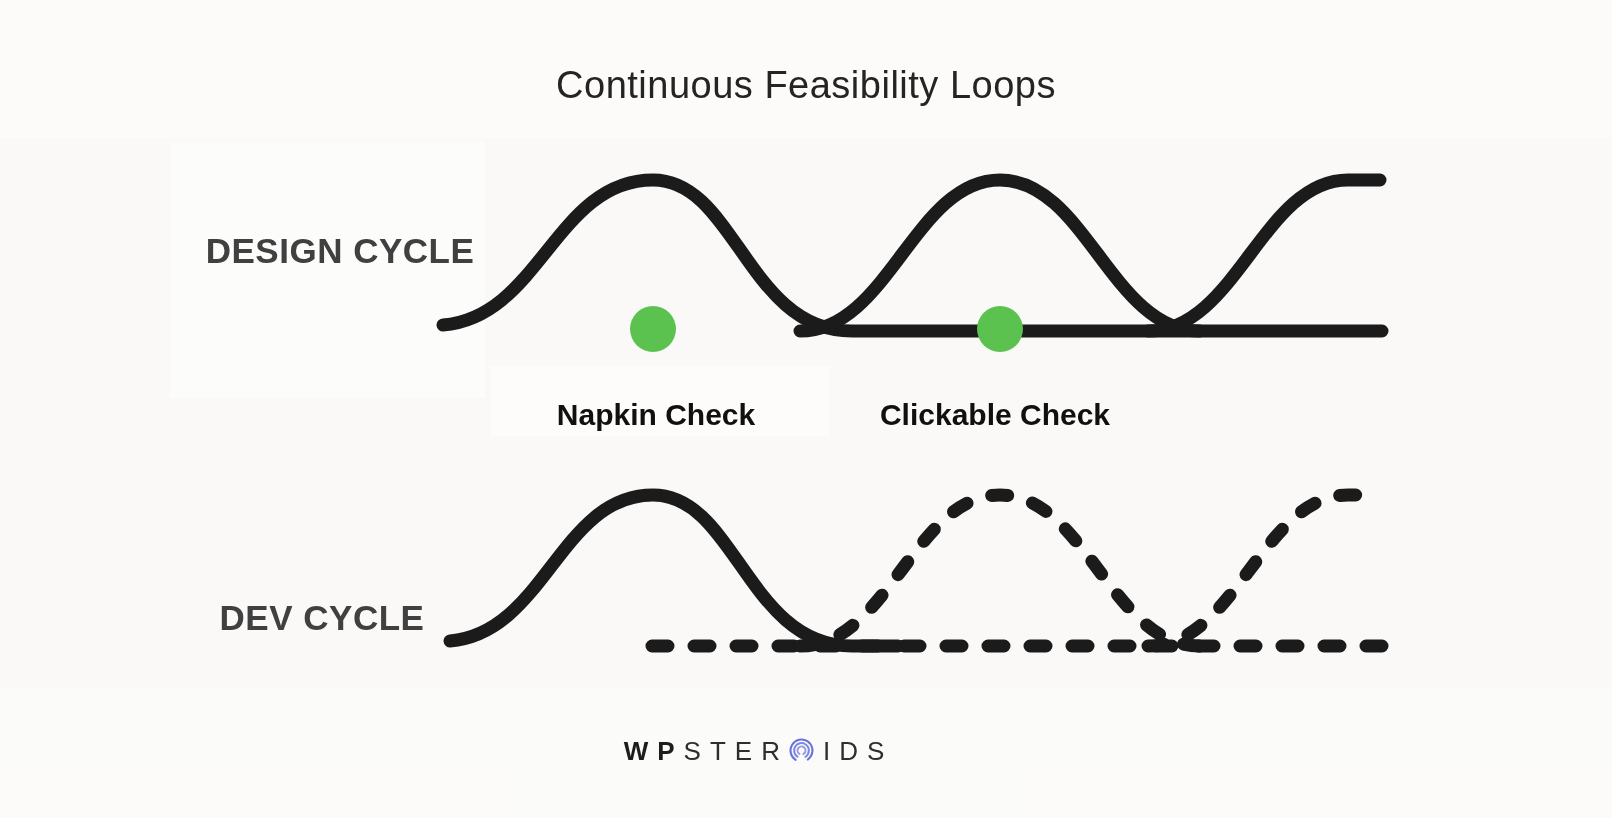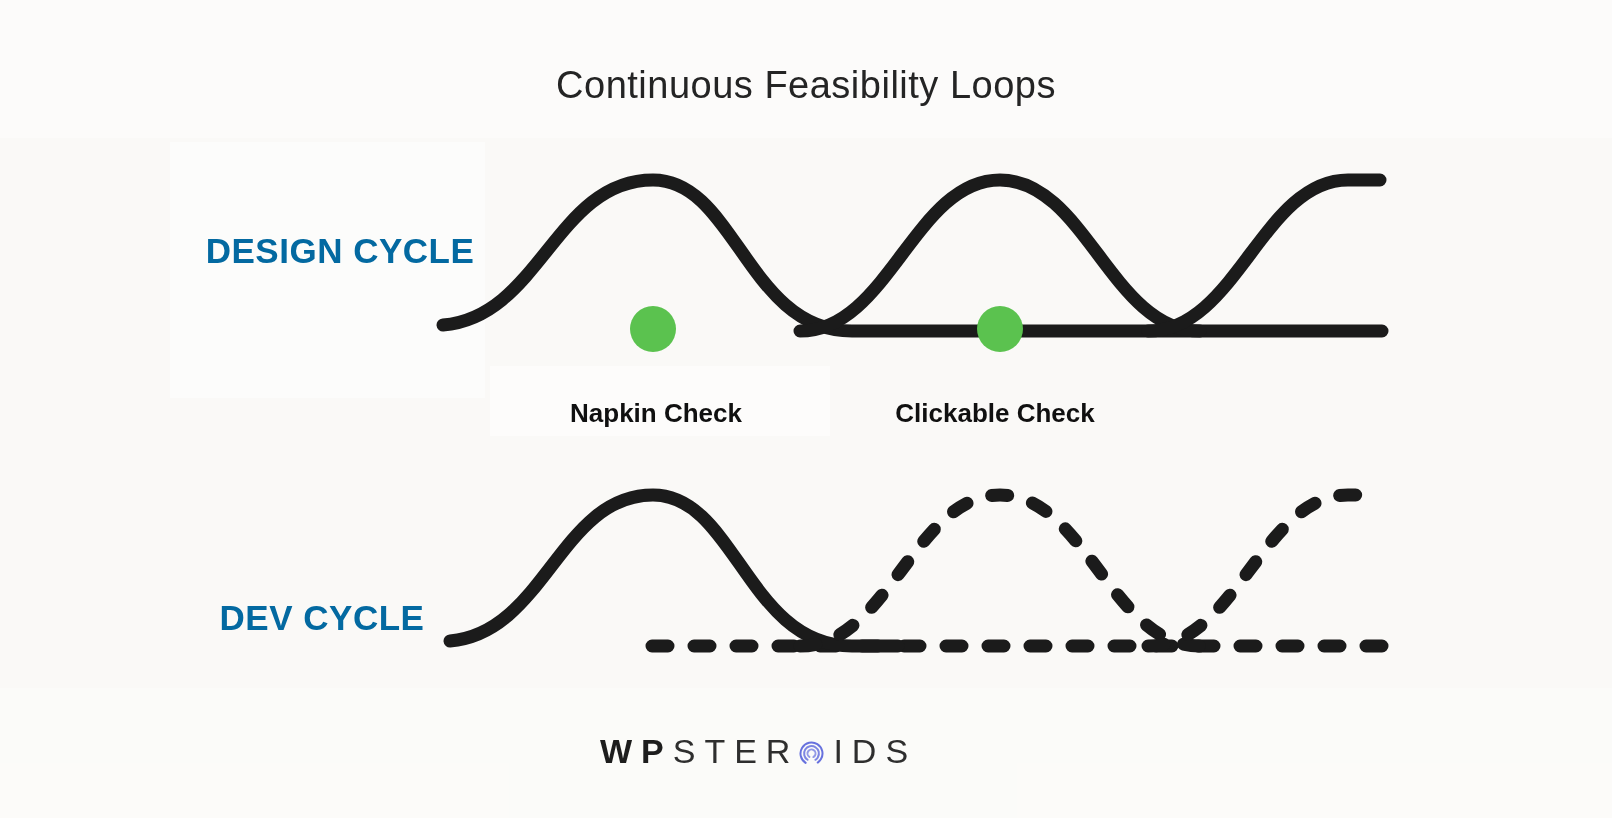--- a/index.html
+++ b/index.html
@@ -19,40 +19,40 @@
   .patch.p3{left:490px;top:366px;width:340px;height:70px;background:rgba(255,255,255,.5);}
   .patch.p4{left:0;top:688px;width:1612px;height:130px;background:rgba(255,255,255,.3);}
 
   .title{
     position:absolute;left:0;top:64px;width:1612px;
     text-align:center;
     font-size:38px;font-weight:400;letter-spacing:.5px;color:#242424;
   }
   .row-label{
     position:absolute;width:400px;text-align:center;
-    font-weight:700;font-size:35px;letter-spacing:.5px;color:#0369a1;
+    font-weight:700;font-size:35px;letter-spacing:.5px;color:#404040;
   }
   .row-label.design{left:140px;top:231px;}
   .row-label.dev{left:122px;top:598px;}
 
   .checkpoint{
     position:absolute;width:420px;text-align:center;top:398px;
-    font-weight:700;font-size:26px;color:#101010;
+    font-weight:700;font-size:30px;color:#101010;
   }
   .checkpoint.c1{left:446px;}
   .checkpoint.c2{left:785px;text-align:center;}
   .checkpoint.c3{left:1120px;}
 
   svg.waves{position:absolute;left:0;top:0;}
   .wave{fill:none;stroke:#1b1b1b;stroke-width:13;stroke-linecap:round;stroke-linejoin:round;}
   .wave.dashed{stroke-dasharray:16 26;}
 
   .logo{
     position:absolute;left:0;top:736px;width:1517px;
-    text-align:center;font-size:34px;line-height:30px;color:#1d1d1d;
+    text-align:center;font-size:26px;line-height:30px;color:#1d1d1d;
     white-space:nowrap;
   }
   .logo .bold{font-weight:700;letter-spacing:9px;}
   .logo .light{font-weight:400;letter-spacing:9px;color:#2e2e2e;}
   .logo .o-icon{display:inline-block;width:27px;height:27px;vertical-align:-4px;margin:0 8px 0 -1px;}
 </style>
 </head>
 <body>
 
 <div class="stage">

